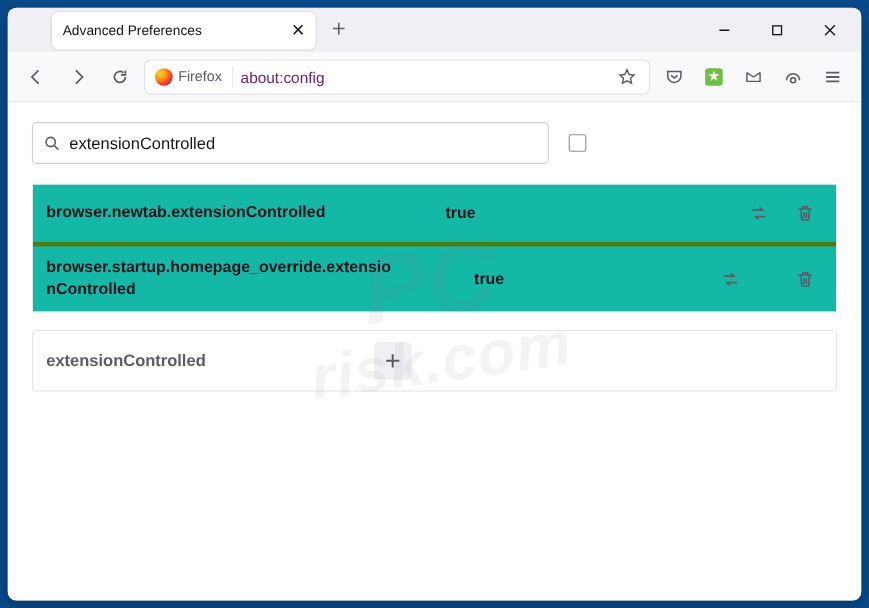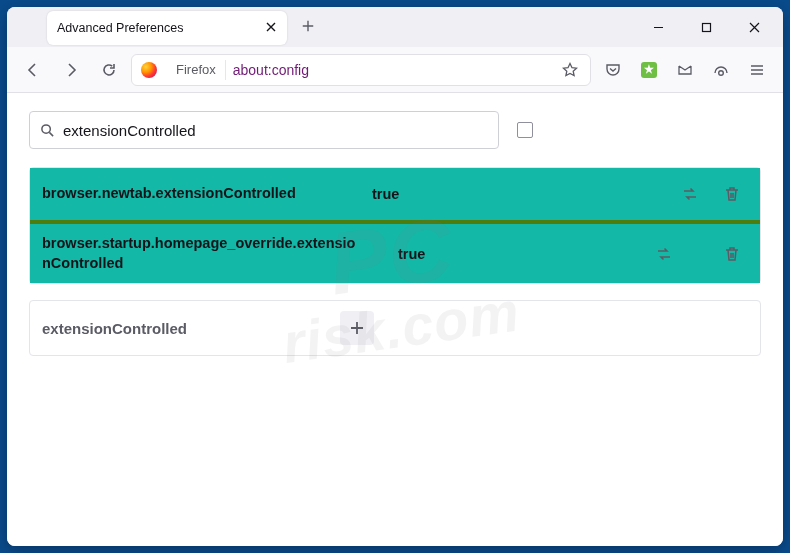--- a/index.html
+++ b/index.html
@@ -89,21 +89,21 @@
     border: 1px solid #e0e0e6;
     border-radius: 6px;
     display: flex;
     align-items: center;
     padding: 0 6px;
     gap: 7px;
   }
   .identity {
     display: flex;
     align-items: center;
-    gap: 19px;
+    gap: 5px;
     padding: 2px 9px 2px 3px;
     border-right: 1px solid #e6e6ec;
     color: #5b5b66;
     font-size: 13px;
   }
   .identity .ff-logo {
     width: 16px; height: 16px;
     background: radial-gradient(circle at 30% 30%, #ffd43b 0%, #ff9500 35%, #ff3b30 60%, #b5007f 100%);
     border-radius: 50%;
   }
@@ -186,20 +186,21 @@
     width: 320px;
     color: #15141a;
     font-size: 14.5px;
     word-break: break-word;
     line-height: 1.35;
   }
   .pref-value {
     flex: 1;
     color: #15141a;
     font-size: 14.5px;
+    margin-left: 33px;
   }
   .action-btn {
     width: 32px; height: 32px;
     display: flex; align-items: center; justify-content: center;
     border-radius: 4px;
     color: #5b5b66;
   }
   .action-btn svg { width: 18px; height: 18px; }
   .new-row {
     border: 1px solid #e4e4eb;

